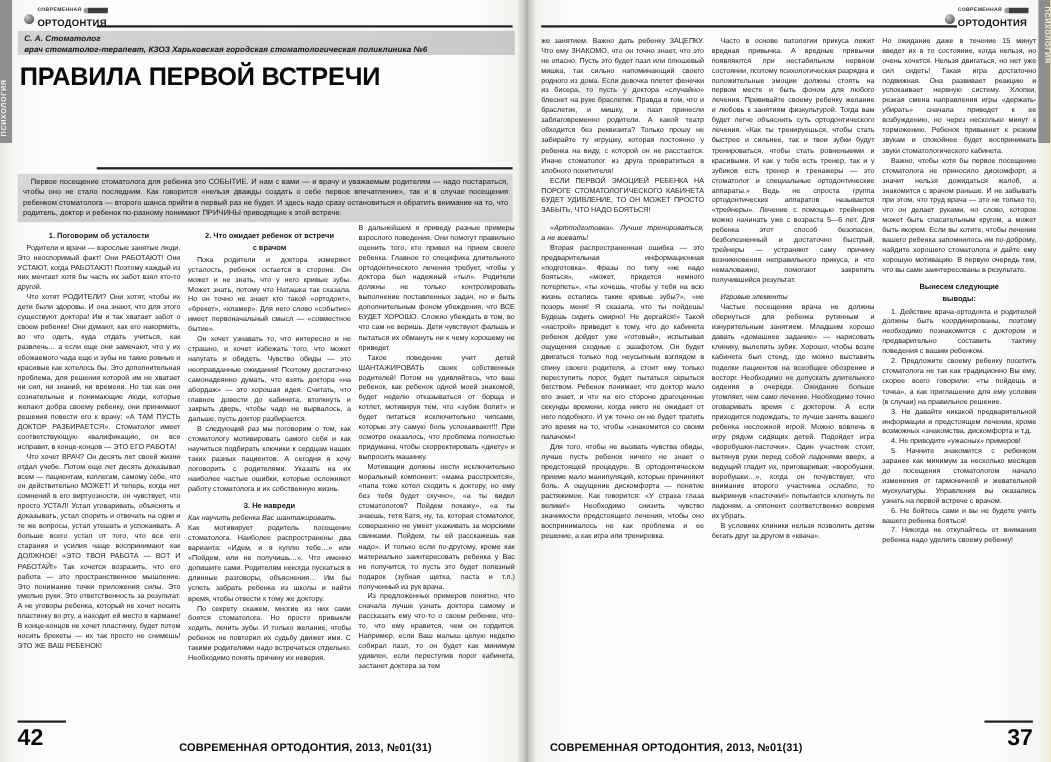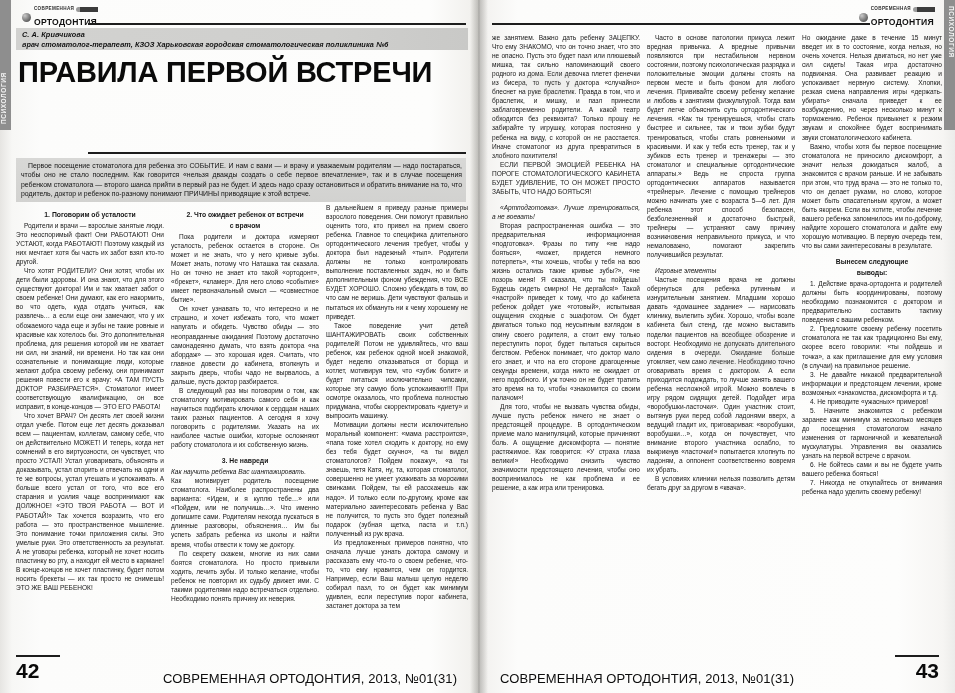--- a/index.html
+++ b/index.html
@@ -42,21 +42,21 @@
 
   
   .lp-logo{position:absolute;left:22px;top:7px;}
   .hdr-rule{position:absolute;left:88px;top:23px;width:378px;height:1.6px;background:#1d1d1d;}
   .byline{position:absolute;left:16px;top:28px;width:452px;height:22px;
      background:linear-gradient(90deg,#d2d2d0,#cfcfcd 70%,#c9c9c7);}
   .byline-1{position:absolute;left:22px;top:29.5px;font-size:7.3px;font-weight:700;
      font-style:italic;color:#111;letter-spacing:.1px;}
   .byline-2{position:absolute;left:22px;top:40px;font-size:7.3px;font-weight:700;
      font-style:italic;color:#111;letter-spacing:.05px;}
-  .headline{position:absolute;left:18px;top:56px;font-size:29px;font-weight:800;
+  .headline{position:absolute;left:18px;top:56px;font-size:23px;font-weight:800;
      letter-spacing:-0.2px;color:#0a0a0a;}
 
   
   .lead-rule{position:absolute;left:88px;top:152px;width:378px;height:1.6px;background:#1d1d1d;}
   .lead{position:absolute;left:16px;top:158px;width:450px;
      background:linear-gradient(180deg,#d8d8d6,#d2d2d0);
      padding:3px 4px 4px 5px;box-sizing:border-box;
      font-size:6.9px;line-height:9.3px;text-align:justify;color:#121212;}
   .lead p{margin:0;text-indent:7px;}
 
@@ -66,21 +66,21 @@
        font-family:"Liberation Sans", sans-serif;}
   .col p{margin:0;text-indent:8px;}
   .col p.noind{text-indent:0;}
   .sub{display:block;text-align:center;font-weight:700;font-size:6.8px;
        margin:7px 0 2px 0;text-indent:0;line-height:9px;}
   .ital{font-style:italic;}
 
   
   .pg-rule{position:absolute;height:1.6px;background:#1d1d1d;}
   .pg-num{position:absolute;font-size:21px;font-weight:800;color:#0a0a0a;}
-  .footer-note{position:absolute;bottom:7px;font-size:13px;font-weight:400;
+  .footer-note{position:absolute;bottom:7px;font-size:10px;font-weight:700;
       letter-spacing:.1px;color:#0d0d0d;}
 
   
   .rp-logo{position:absolute;right:20px;top:7px;}
   .rp-hdr-rule{position:absolute;left:492px;top:23px;width:378px;height:1.6px;background:#1d1d1d;}
 
   .blot{position:absolute;background:rgba(150,148,142,.12);border-radius:40%;filter:blur(2px);}
 </style>
 </head>
 <body>
@@ -100,21 +100,21 @@
         <span>СОВРЕМЕННАЯ</span>
         <span class="logo-swoosh"></span>
       </span>
       <span class="logo-bot">ОРТОДОНТИЯ</span>
     </span>
   </div>
 
   <div class="hdr-rule"></div>
 
   <div class="byline"></div>
-  <div class="byline-1">С. А. Кривчикова</div>
+  <div class="byline-1">С. А. Стоматолог</div>
   <div class="byline-2">врач стоматолог-терапевт, КЗОЗ Харьковская городская стоматологическая поликлиника №6</div>
 
   <div class="headline">ПРАВИЛА ПЕРВОЙ ВСТРЕЧИ</div>
 
   <div class="lead-rule"></div>
   <div class="lead">
     <p>Первое посещение стоматолога для ребенка это СОБЫТИЕ. И нам с вами — и врачу и уважаемым родителям — надо постараться, чтобы оно не стало последним. Как говорится «нельзя дважды создать о себе первое впечатление», так и в случае посещения ребенком стоматолога — второго шанса прийти в первый раз не будет. И здесь надо сразу остановиться и обратить внимание на то, что родитель, доктор и ребенок по-разному понимают ПРИЧИНЫ приводящие к этой встрече.</p>
   </div>
 
   <div class="col" style="left:16px;top:203px;width:148px;">
@@ -189,19 +189,19 @@
     <p>1. Действие врача-ортодонта и родителей должны быть координированы, поэтому необходимо познакомится с доктором и предварительно составить тактику поведения с вашим ребенком.</p>
     <p>2. Предложите своему ребенку посетить стоматолога не так как традиционно Вы ему, скорее всего говорили: «ты пойдешь и точка», а как приглашение для ему условия (в случаи) на правильное решение.</p>
     <p>3. Не давайте никакой предварительной информации и предстоящем лечении, кроме возможных «знакомства, дискомфорта и т.д.</p>
     <p>4. Не приводите «ужасных» примеров!</p>
     <p>5. Начните знакомится с ребенком заранее как минимум за несколько месяцев до посещения стоматологом начало изменения от гармоничной и жевательной мускулатуры. Управления вы оказались узнать на первой встрече с врачом.</p>
     <p>6. Не бойтесь сами и вы не будете учить вашего ребенка бояться!</p>
     <p>7. Никогда не откупайтесь от внимания ребенка надо уделить своему ребенку!</p>
   </div>
 
   <div class="pg-rule" style="right:16px;top:655px;width:44px;"></div>
-  <div class="pg-num" style="right:16px;top:659px;">43</div>
+  <div class="pg-num" style="right:16px;top:659px;">37</div>
   <div class="footer-note" style="left:500px;">СОВРЕМЕННАЯ ОРТОДОНТИЯ, 2013, №01(31)</div>
 
   <div class="blot" style="left:700px;top:330px;width:90px;height:40px;"></div>
   <div class="blot" style="left:520px;top:70px;width:60px;height:26px;"></div>
 
 </div>
 
 </body></html>

